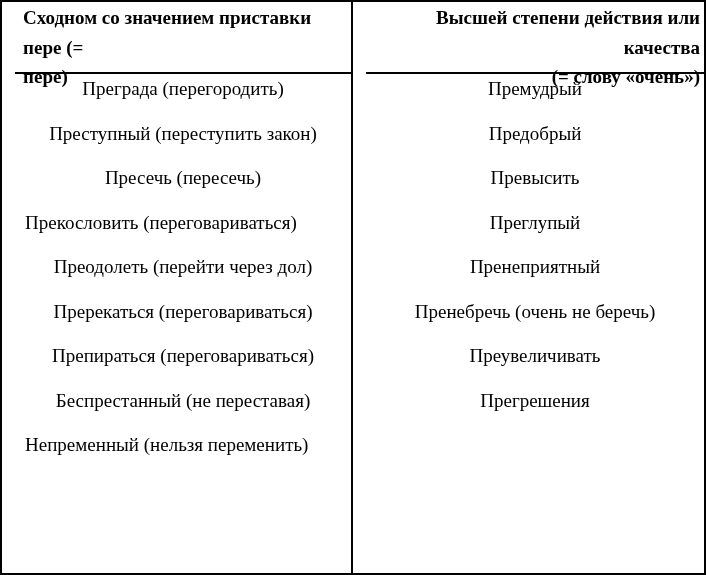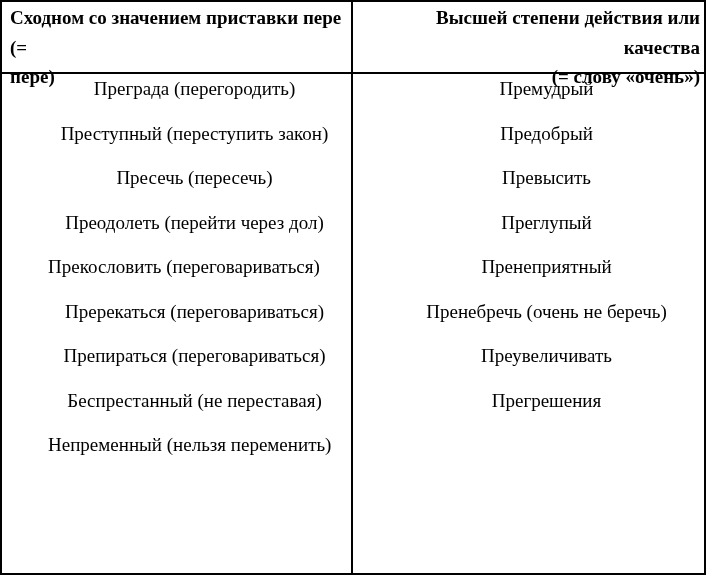--- a/index.html
+++ b/index.html
@@ -20,20 +20,21 @@
     height: 575px;
     box-sizing: border-box;
     border: 2px solid #000000;
     display: flex;
   }
   .col {
     box-sizing: border-box;
     width: 351px;
     display: flex;
     flex-direction: column;
+    padding-left: 13px;
   }
   .col.left {
     border-right: 2px solid #000000;
     width: 351px;
   }
   .col.right {
     width: 351px;
   }
   .hdr {
     box-sizing: border-box;
@@ -51,21 +52,20 @@
     padding-right: 4px;
   }
   .hdr.right {
     text-align: right;
     padding-left: 4px;
     padding-right: 4px;
   }
   .body {
     flex: 1;
     padding-top: 0;
-    margin-left: 36px;
   }
   .r {
     height: 44.55px;
     font-size: 19px;
     line-height: 25px;
     padding-top: 2px;
     text-align: center;
     box-sizing: border-box;
     overflow: hidden;
   }
@@ -80,22 +80,22 @@
 <div class="page">
   <div class="tbl">
 
     <div class="col left">
       <div class="hdr left">Сходном со значением приставки пере (=
 пере)</div>
       <div class="body">
         <div class="r">Преграда (перегородить)</div>
         <div class="r">Преступный (переступить закон)</div>
         <div class="r">Пресечь (пересечь)</div>
+        <div class="r la">Прекословить (переговариваться)</div>
         <div class="r">Преодолеть (перейти через дол)</div>
-        <div class="r la">Прекословить (переговариваться)</div>
         <div class="r">Пререкаться (переговариваться)</div>
         <div class="r">Препираться (переговариваться)</div>
         <div class="r">Беспрестанный (не переставая)</div>
         <div class="r la">Непременный (нельзя переменить)</div>
       </div>
     </div>
 
     <div class="col right">
       <div class="hdr right">Высшей степени действия или качества
 (= слову «очень»)</div>

